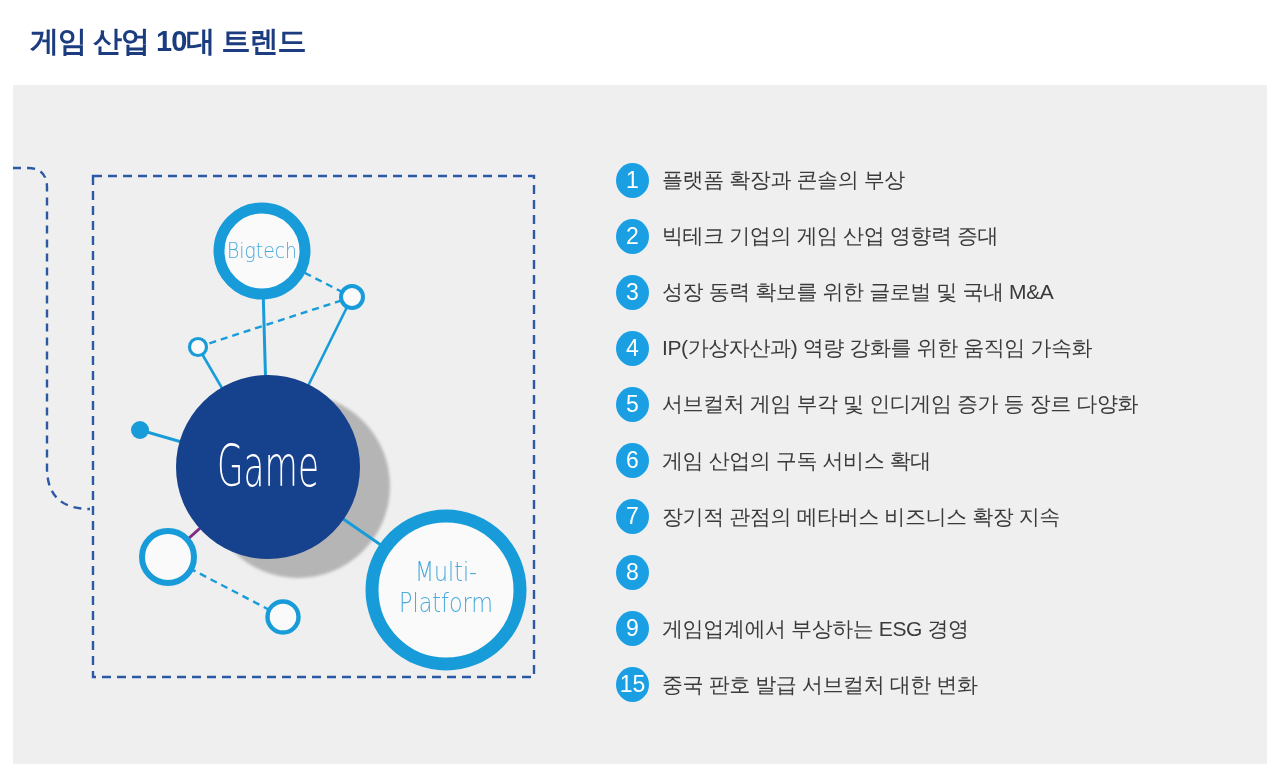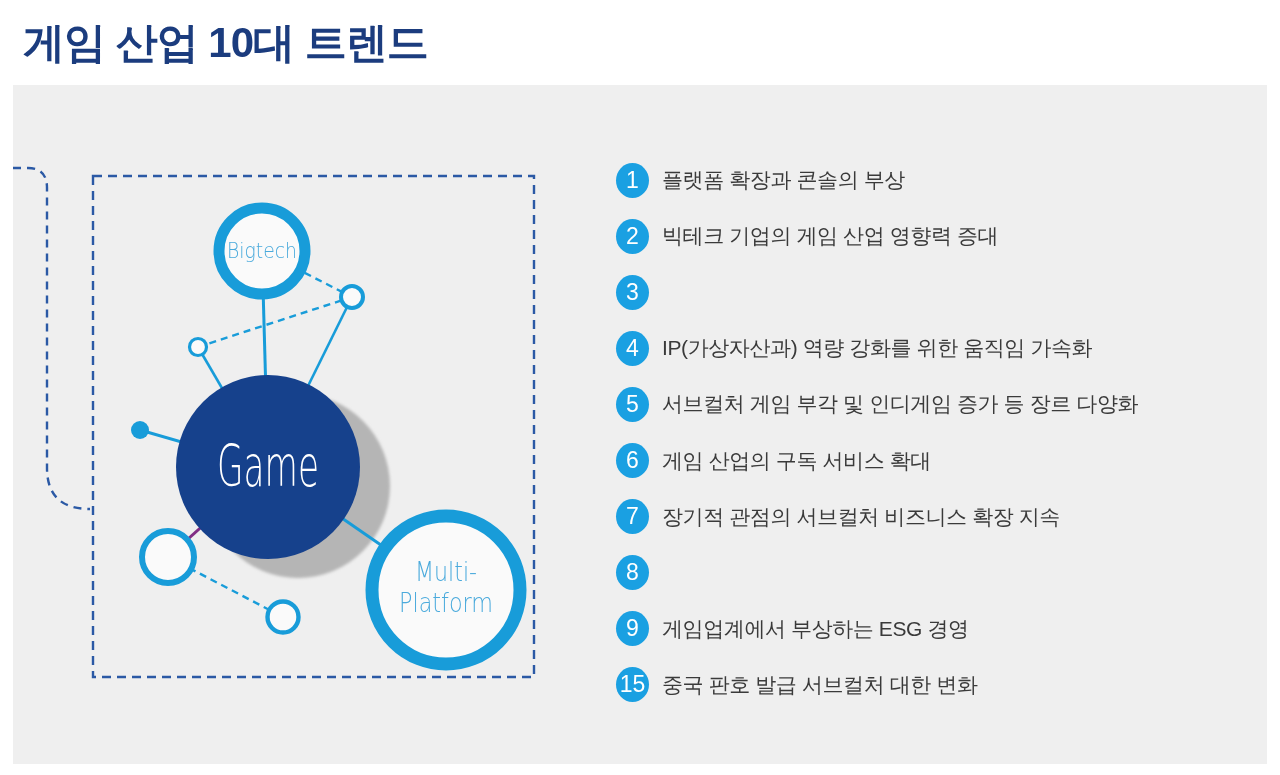--- a/index.html
+++ b/index.html
@@ -9,25 +9,25 @@
     width: 1280px;
     height: 775px;
     position: relative;
     font-family: "Liberation Sans", "DejaVu Sans", sans-serif;
     overflow: hidden;
   }
   .page-title {
     position: absolute;
     left: 14px;
     top: 6px;
-    font-size: 42px;
+    font-size: 29px;
     font-weight: 700;
     letter-spacing: -1px;
     color: #1b3c7e;
-    margin: 9px;
+    margin: 16px;
   }
   .panel {
     position: absolute;
     left: 13px;
     top: 85px;
     width: 1254px;
     height: 679px;
     background: #efefef;
   }
   .diagram-svg {
@@ -125,36 +125,37 @@
     <div class="trend-item">
     <span class="trend-badge">1</span>
     <span class="trend-text">플랫폼 확장과 콘솔의 부상</span>
   </div>
     <div class="trend-item">
     <span class="trend-badge">2</span>
     <span class="trend-text">빅테크 기업의 게임 산업 영향력 증대</span>
   </div>
     <div class="trend-item">
     <span class="trend-badge">3</span>
+    <span class="trend-text">성장 동력 확보를 위한 글로벌 및 국내 M&amp;A</span>
   </div>
     <div class="trend-item">
     <span class="trend-badge">4</span>
     <span class="trend-text">IP(가상자산과) 역량 강화를 위한 움직임 가속화</span>
   </div>
     <div class="trend-item">
     <span class="trend-badge">5</span>
     <span class="trend-text">서브컬처 게임 부각 및 인디게임 증가 등 장르 다양화</span>
   </div>
     <div class="trend-item">
     <span class="trend-badge">6</span>
     <span class="trend-text">게임 산업의 구독 서비스 확대</span>
   </div>
     <div class="trend-item">
     <span class="trend-badge">7</span>
-    <span class="trend-text">장기적 관점의 서브컬처 비즈니스 확장 지속</span>
+    <span class="trend-text">장기적 관점의 메타버스 비즈니스 확장 지속</span>
   </div>
     <div class="trend-item">
     <span class="trend-badge">8</span>
   </div>
     <div class="trend-item">
     <span class="trend-badge">9</span>
     <span class="trend-text">게임업계에서 부상하는 ESG 경영</span>
   </div>
     <div class="trend-item">
     <span class="trend-badge">15</span>

